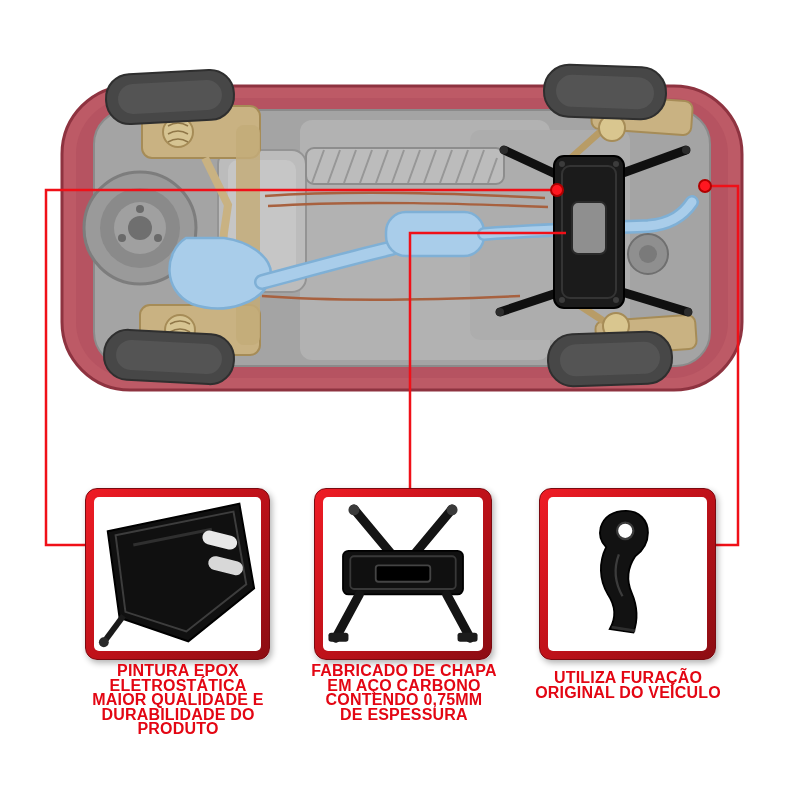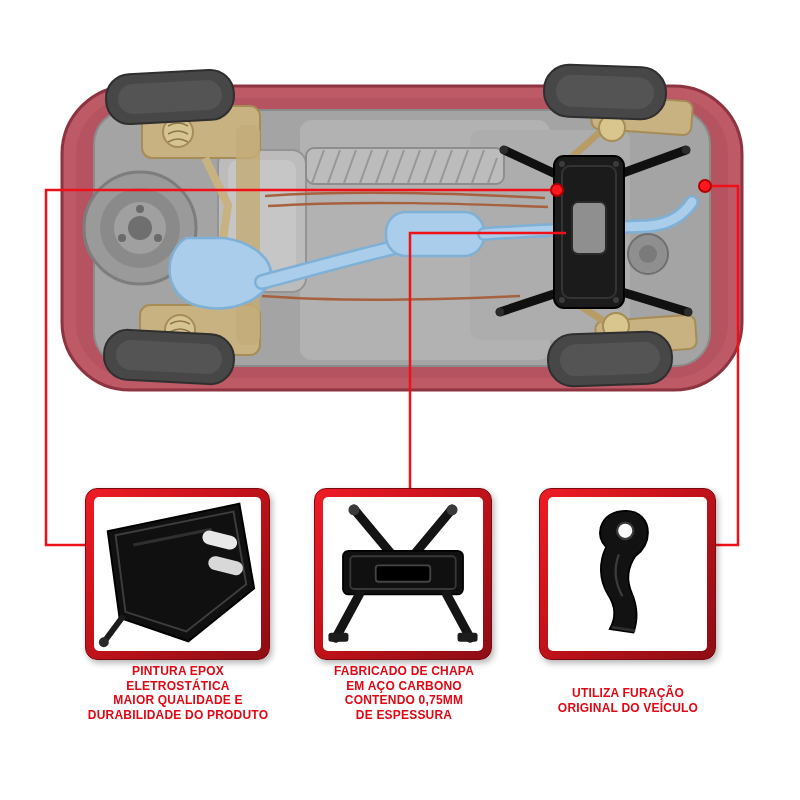--- a/index.html
+++ b/index.html
@@ -5,21 +5,21 @@
   html,body{margin:0;padding:0;background:#ffffff;}
   .stage{position:relative;width:800px;height:800px;background:#ffffff;overflow:hidden;
          font-family:"Liberation Sans","DejaVu Sans",sans-serif;}
   .scene{position:absolute;left:0;top:0;width:800px;height:800px;}
   .callout{position:absolute;height:172px;border-radius:12px;padding:8px;box-sizing:border-box;
            background:linear-gradient(135deg,#ef1c25 0%,#c4121a 45%,#8c0d13 100%);
            border:1px solid #7a0a10;box-shadow:2px 3px 6px rgba(0,0,0,0.30);}
   .photo-frame{width:100%;height:100%;background:#ffffff;border-radius:5px;overflow:hidden;}
   .photo-frame svg{display:block;width:100%;height:100%;}
   .caption{position:absolute;width:216px;text-align:center;color:#e30613;font-weight:700;
-           font-size:12px;line-height:14.5px;letter-spacing:0.2px;white-space:pre-line;}
+           font-size:16px;line-height:14.5px;letter-spacing:0.2px;white-space:pre-line;}
 </style>
 </head>
 <body>
 
 <div class="stage">
 
   <svg class="scene" viewBox="0 0 800 800" aria-hidden="true">
 
     <g>
       <rect x="62" y="86" width="680" height="304" rx="68" fill="#bd5a66" stroke="#8e3340" stroke-width="3"></rect>
@@ -180,16 +180,16 @@
   <div class="callout" style="left:539px;top:488px;width:177px;">
     <div class="photo-frame">
       <svg viewBox="0 0 175 155">
         <path d="M86,8 C100,8 110,18 110,32 C110,44 104,52 96,58 C88,70 86,84 92,98 C98,112 100,126 94,142 L68,138 C76,124 74,112 66,100 C56,84 56,64 64,48 C58,42 56,34 58,26 C62,14 72,8 86,8 Z" fill="#121212" stroke="#000000" stroke-width="2"></path>
         <circle cx="85" cy="30" r="9" fill="#ffffff" stroke="#3a3a3a" stroke-width="2.5"></circle>
         <path d="M78,56 C72,72 74,88 82,102" stroke="#3c3c3c" stroke-width="2.5" fill="none"></path>
         <path d="M70,136 L96,140" stroke="#2e2e2e" stroke-width="3" fill="none"></path>
       </svg>
     </div>
   </div>
-  <div class="caption" style="left:520px;top:686px;">UTILIZA FURAÇÃO
+  <div class="caption" style="left:520px;top:671px;">UTILIZA FURAÇÃO
 ORIGINAL DO VEÍCULO</div>
 
 </div>
 
 </body></html>

